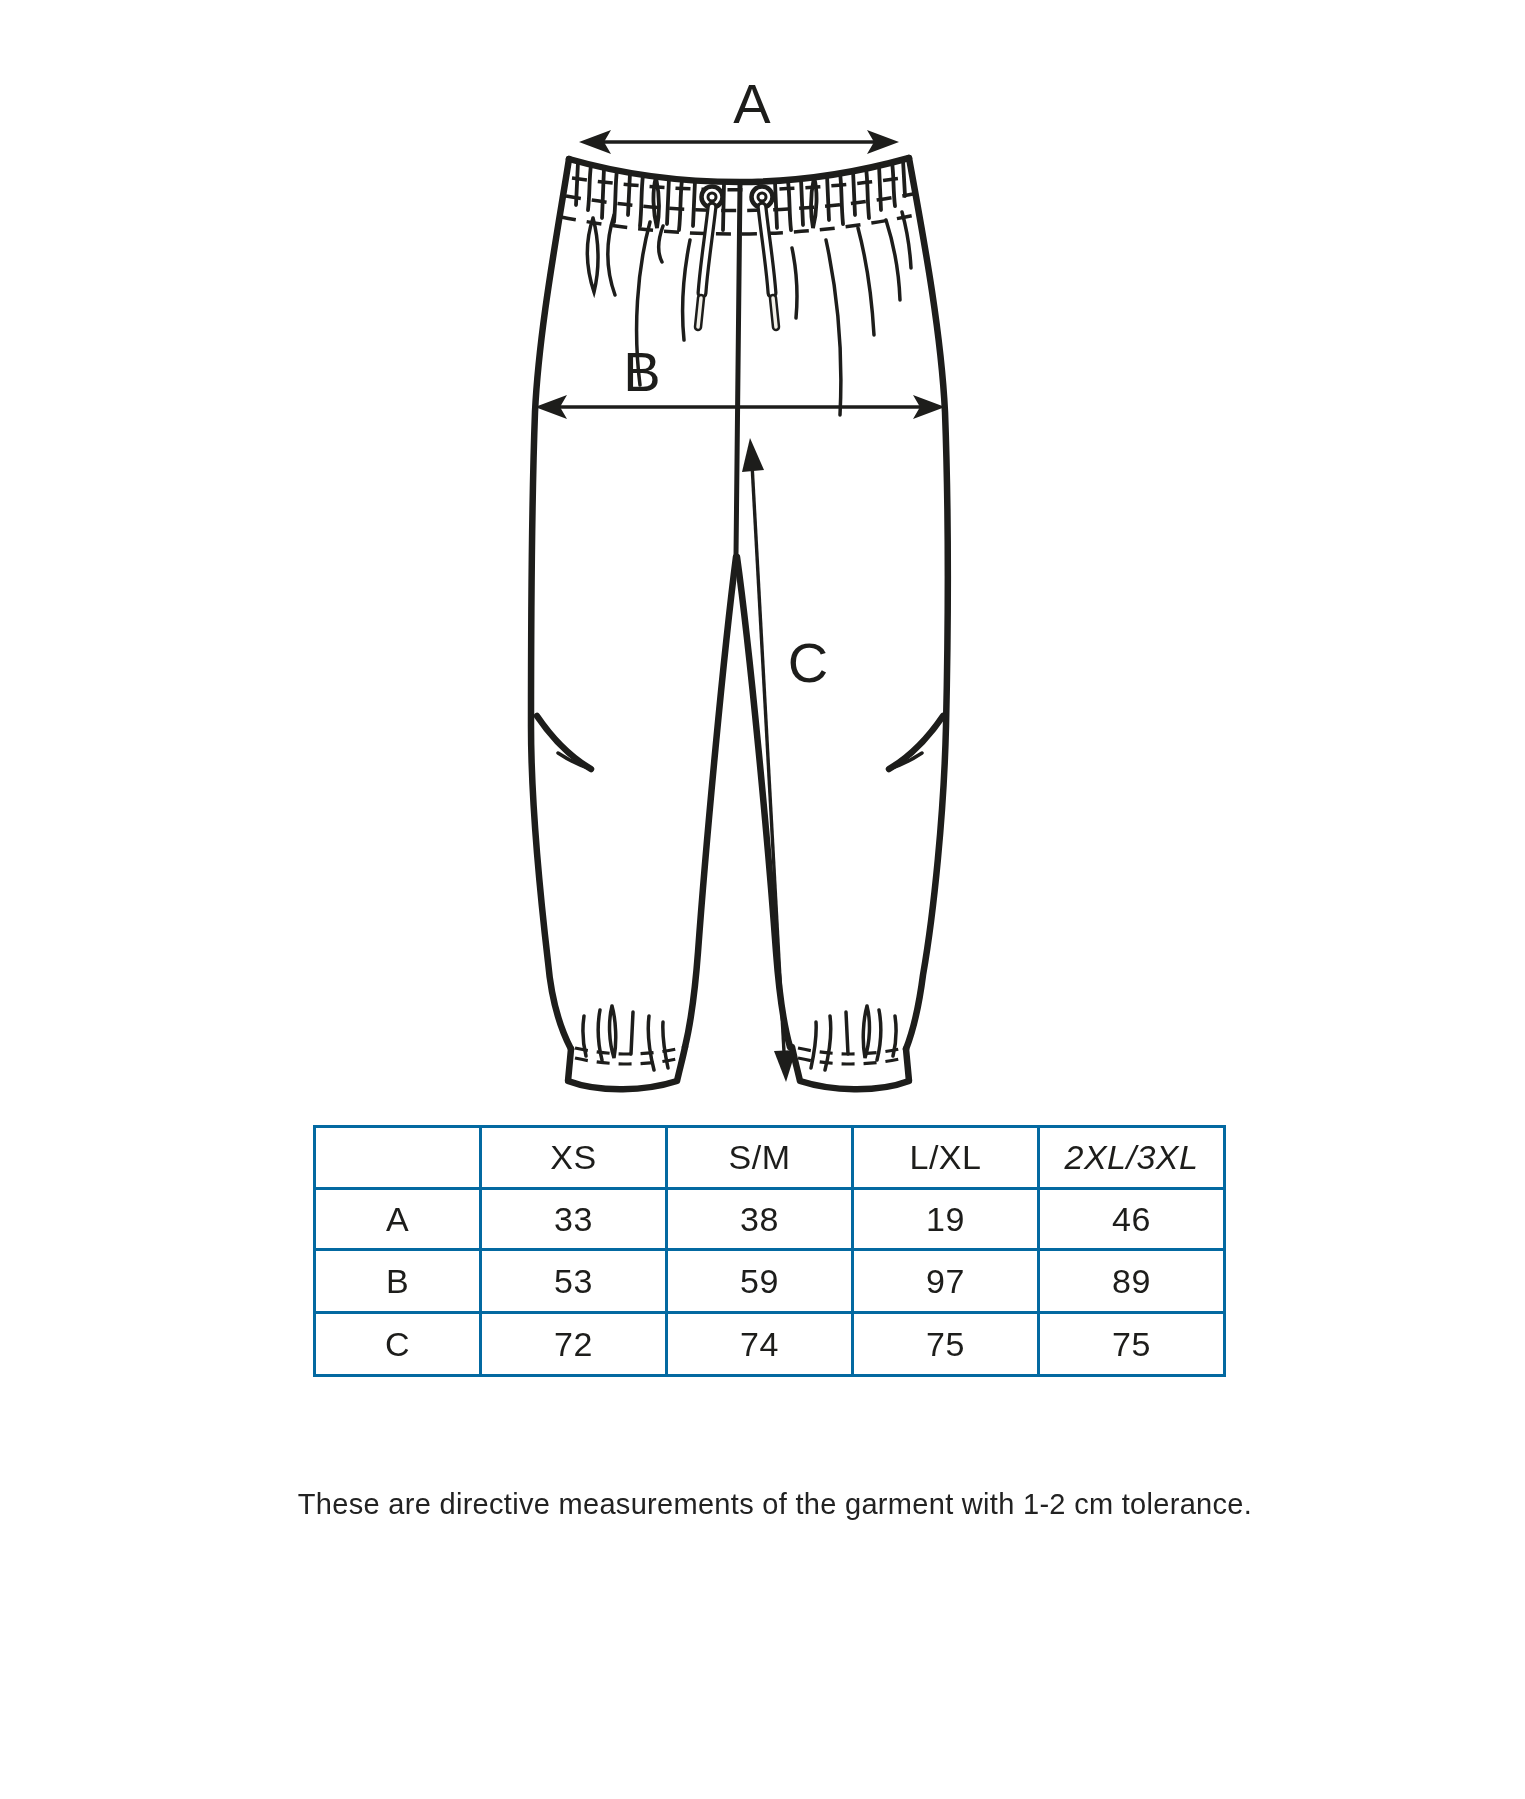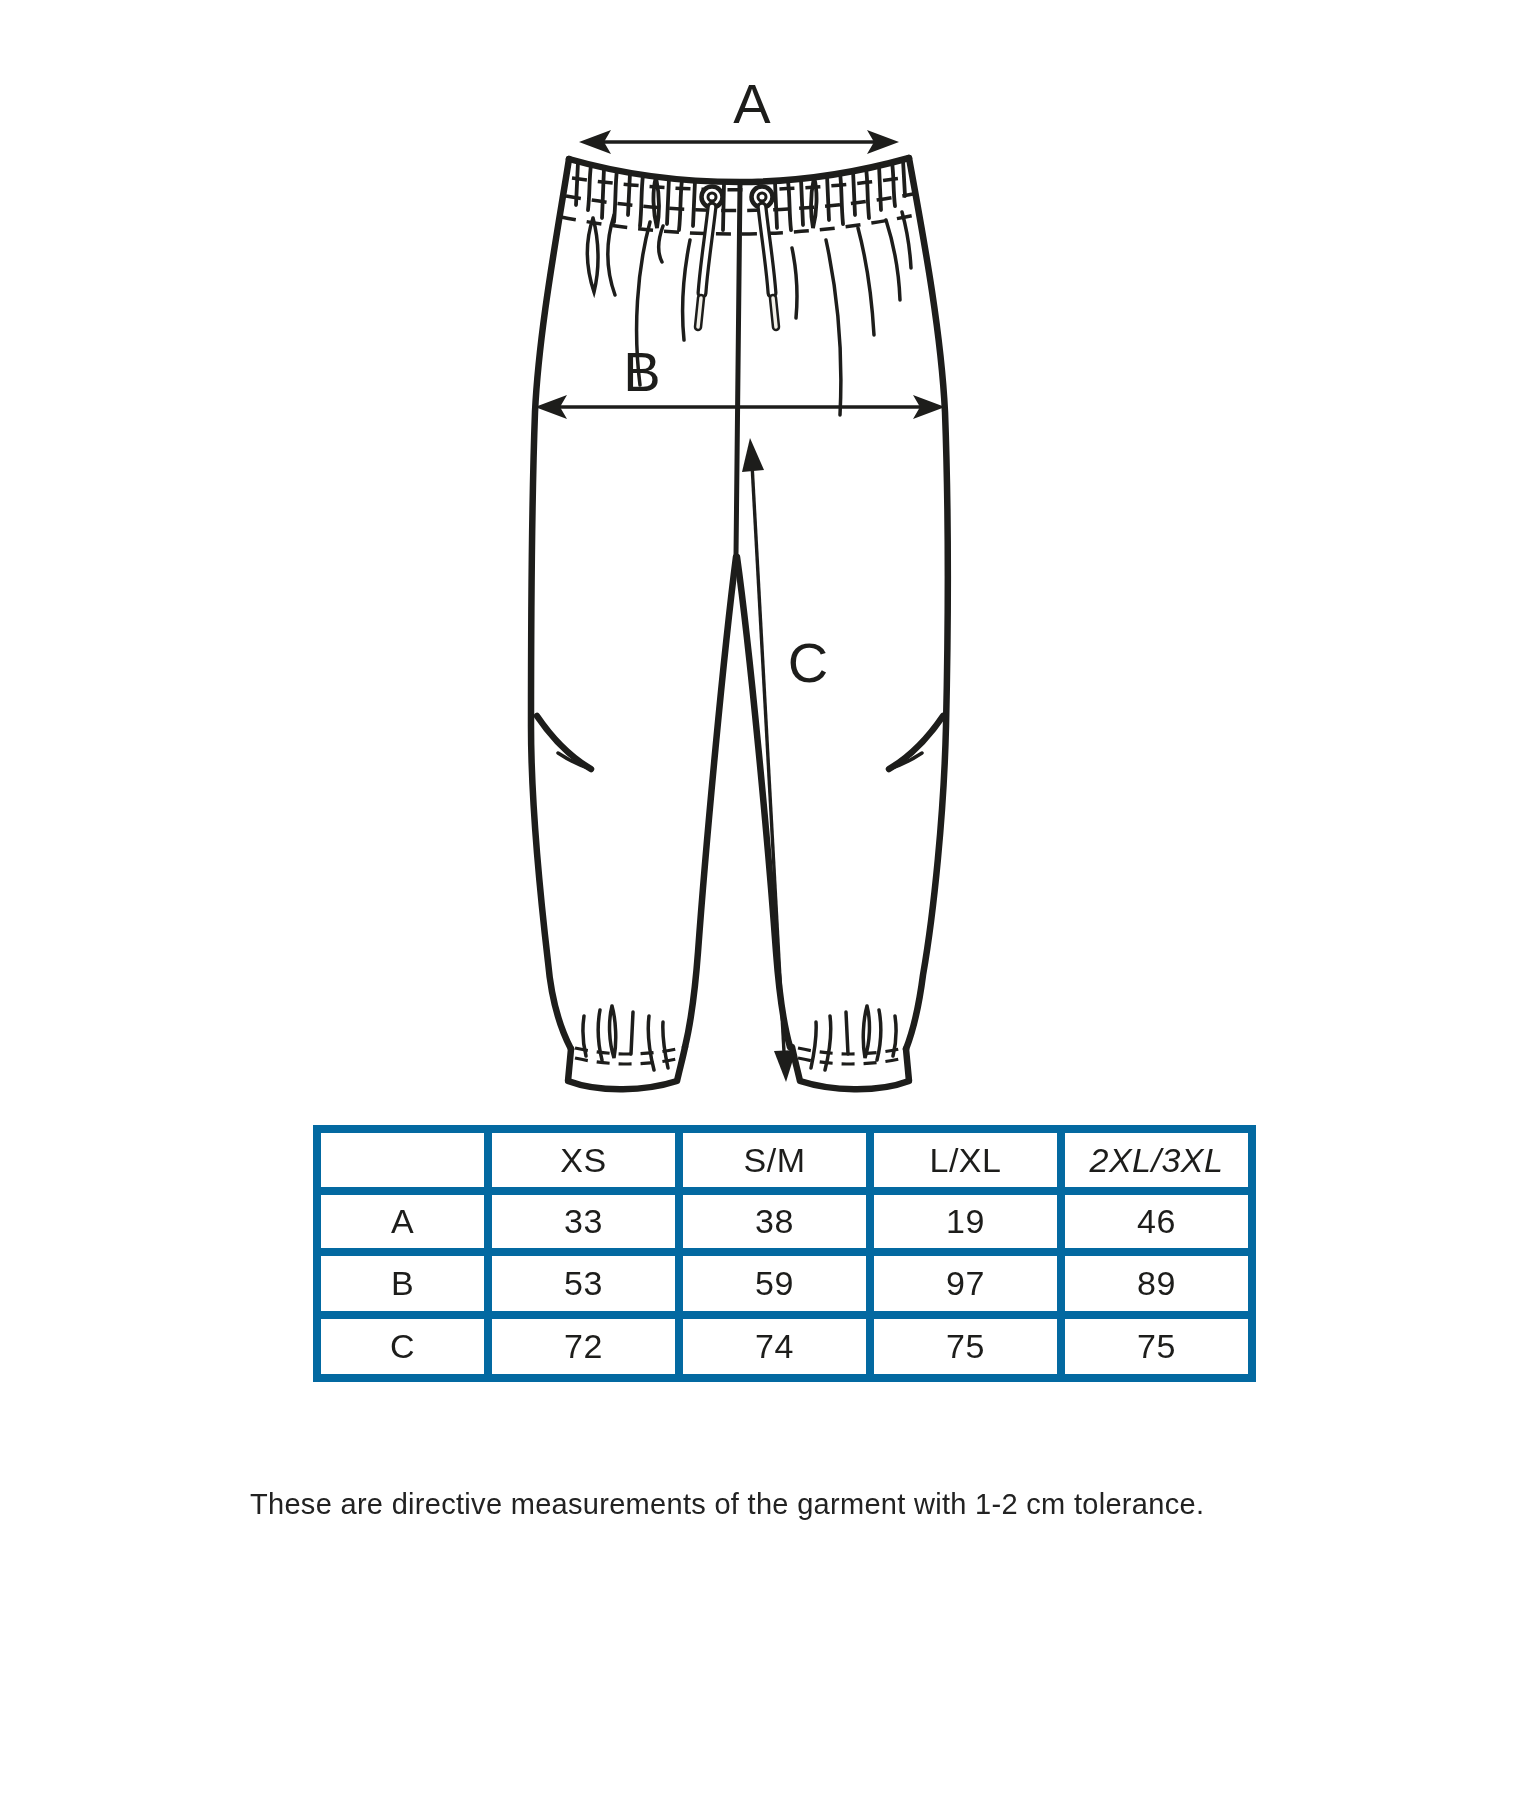--- a/index.html
+++ b/index.html
@@ -16,26 +16,26 @@
   .arrowline{fill:none;stroke:#1d1d1b;stroke-width:3.4;stroke-linecap:butt;}
   .arrowhead{fill:#1d1d1b;stroke:none;}
   .cord-out{fill:none;stroke:#1d1d1b;stroke-width:11;stroke-linecap:round;}
   .cord-in{fill:none;stroke:#ffffff;stroke-width:4.5;stroke-linecap:round;}
   .aglet-out{fill:none;stroke:#1d1d1b;stroke-width:8.5;stroke-linecap:round;}
   .aglet-in{fill:none;stroke:#f2f0e8;stroke-width:3.5;stroke-linecap:round;}
   .eyelet{fill:#fff;stroke:#1d1d1b;}
   .svg-label{font-family:"Liberation Sans", sans-serif;font-size:56px;fill:#1d1d1b;}
   
   .size-table{position:absolute;left:313px;top:1125px;border-collapse:collapse;table-layout:fixed;}
-  .size-table td,.size-table th{border:8px solid #0369a1;text-align:center;vertical-align:middle;
+  .size-table td,.size-table th{border:3px solid #0369a1;text-align:center;vertical-align:middle;
      font-size:34px;font-weight:400;color:#1d1d1b;padding:0;letter-spacing:0.5px;}
   .c0{width:163px;} .c1{width:183px;} .c2{width:183px;margin-top:16px;} .c3{width:183px;} .c4{width:183px;font-style:italic;}
   .r-head{height:62px;} .r-a{height:61px;} .r-b{height:63px;} .r-c{height:63px;}
   
-  .footnote{position:absolute;left:250px;top:1482px;width:1050px;
+  .footnote{position:absolute;left:250px;top:1482px;width:1050px;text-align:center;
      font-size:29px;line-height:45px;color:#222;letter-spacing:0.3px;}
 </style>
 </head>
 <body>
 
 <div class="canvas">
 
   <svg class="drawing" width="1525" height="1140" viewBox="0 0 1525 1140">
 
     <g>

